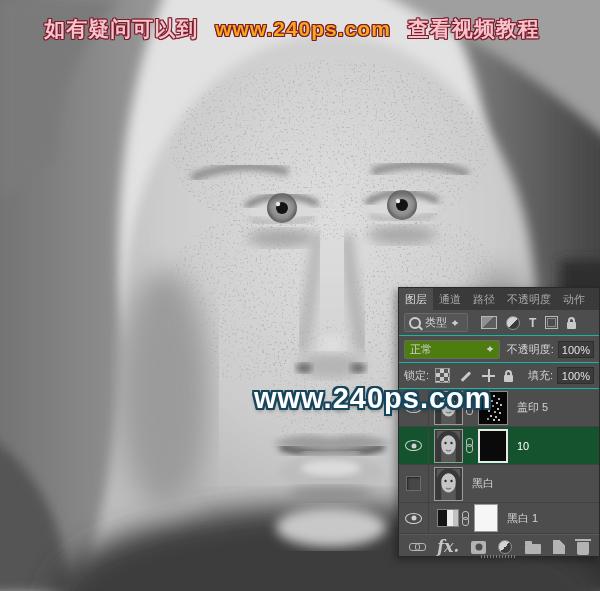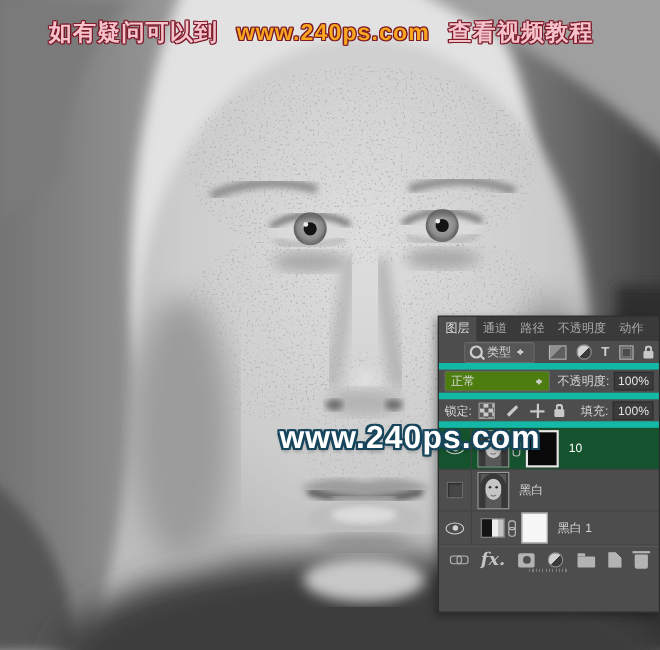--- a/index.html
+++ b/index.html
@@ -25,21 +25,21 @@
                 0 3px 4px rgba(0,0,0,.4);}
 
   
   .panel{position:absolute;left:398px;top:287px;width:202px;height:270px;z-index:10;
          background:#4d4d4d;border:1px solid #292929;box-sizing:border-box;
          color:#d4d4d4;font-size:11px;box-shadow:-3px 3px 8px rgba(0,0,0,.35);}
   .tabs{display:flex;height:22px;background:#3a3a3a;align-items:stretch;}
   .tab{padding:0 6px;line-height:22px;color:#a9a9a9;white-space:nowrap;}
   .tab.active{background:#4d4d4d;color:#dcdcdc;}
 
-  .row{display:flex;align-items:center;border-bottom:6px solid #14b8a6;box-sizing:border-box;justify-content:flex-end;}
+  .row{display:flex;align-items:center;border-bottom:1px solid #14b8a6;box-sizing:border-box;}
   .filter-row{height:26px;padding:0 5px;}
   .type-select{width:64px;height:19px;background:#565656;border:1px solid #696969;border-radius:2px;
                display:flex;align-items:center;gap:4px;padding:0 4px;box-sizing:border-box;}
   .filter-icons{display:flex;align-items:center;gap:9px;margin-left:13px;}
 
   .blend-row{height:27px;padding:0 5px;}
   .mode-select{width:104px;height:19px;background:#4d7c0f;border:1px solid #696969;border-radius:2px;
                display:flex;align-items:center;justify-content:space-between;padding:0 5px;box-sizing:border-box;}
   .lbl{margin-left:7px;white-space:nowrap;}
   .valbox{width:37px;height:17px;line-height:17px;background:#3b3b3b;border:1px solid #2e2e2e;
@@ -284,20 +284,33 @@
         <span class="li-brush"></span>
         <span class="li-move"></span>
         <span class="padlock"></span>
       </div>
       <span class="lbl" style="margin-left:auto">填充:</span>
       <span class="valbox">100%</span>
     </div>
 
     <div class="layers">
 
+      <div class="layer-row">
+        <div class="eye-cell">
+          <span class="eye"></span>
+        </div>
+        <svg class="thumb" viewBox="0 0 27 32">
+            <use href="#pthumb"></use>
+          </svg>
+        <span class="chain-v"></span>
+        <span class="mask mask-speckle">
+            <i></i>
+          </span>
+        <span class="layer-label">盖印 5</span>
+      </div>
 
       <div class="layer-row selected">
         <div class="eye-cell">
           <span class="eye"></span>
         </div>
         <svg class="thumb" viewBox="0 0 27 32">
             <use href="#pthumb"></use>
           </svg>
         <span class="chain-v"></span>
         <span class="mask mask-black"></span>

